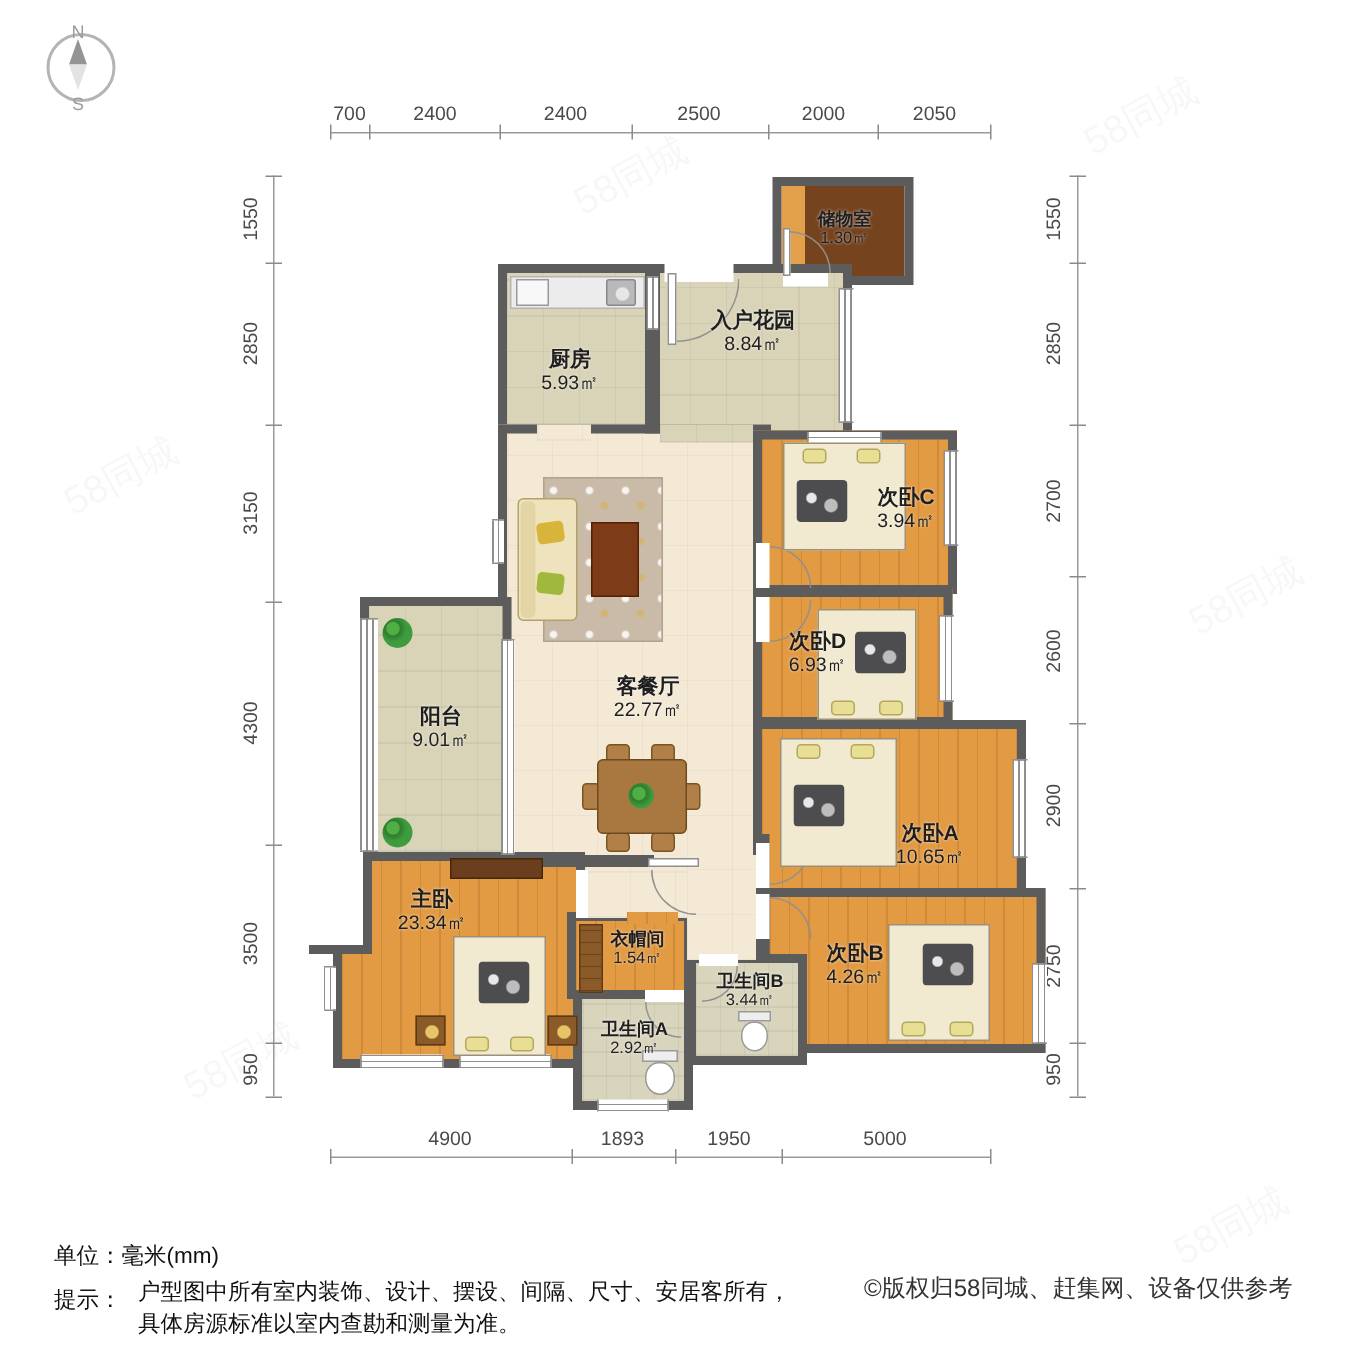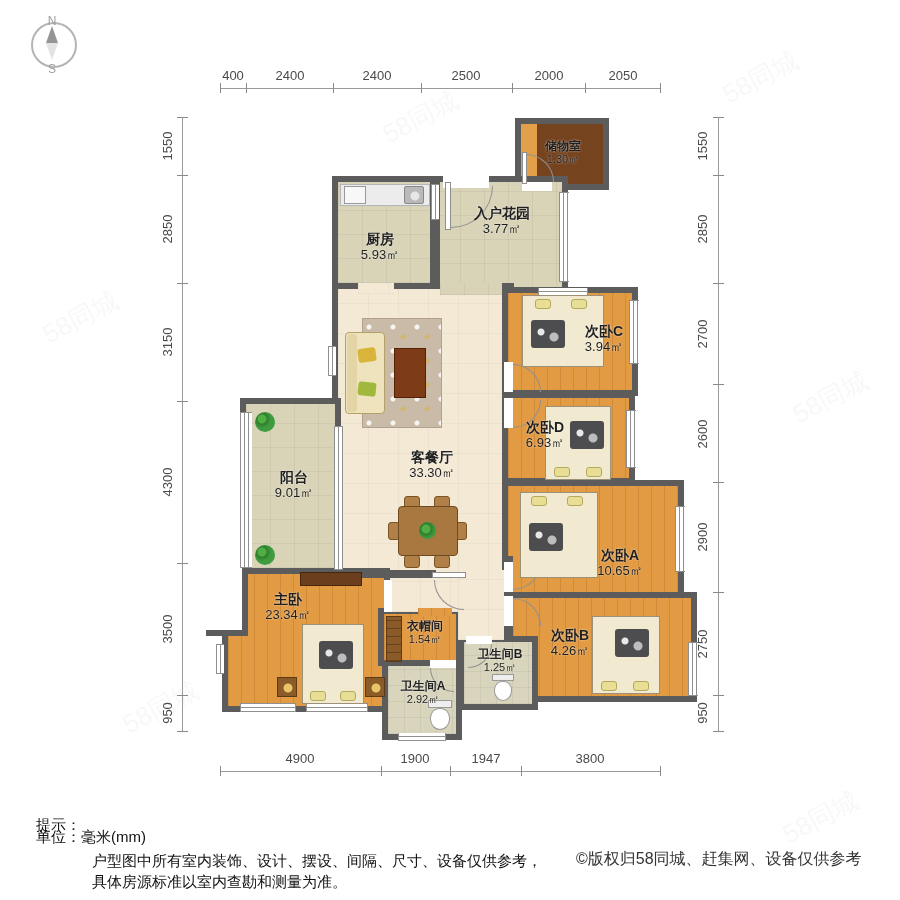--- a/index.html
+++ b/index.html
@@ -100,21 +100,21 @@
 <div class="abs" id="plan" style="left:0;top:0;width:900px;height:900px;">
 
   <div class="dline" style="left:220px;top:88px;width:440px;height:1px;"></div>
   <div class="tick" style="left:220px;top:83px;width:1px;height:10px;"></div>
   <div class="tick" style="left:246px;top:83px;width:1px;height:10px;"></div>
   <div class="tick" style="left:333px;top:83px;width:1px;height:10px;"></div>
   <div class="tick" style="left:421px;top:83px;width:1px;height:10px;"></div>
   <div class="tick" style="left:512px;top:83px;width:1px;height:10px;"></div>
   <div class="tick" style="left:585px;top:83px;width:1px;height:10px;"></div>
   <div class="tick" style="left:660px;top:83px;width:1px;height:10px;"></div>
-  <span class="dim" style="left:233px;top:68px;">400</span>
+  <span class="dim" style="left:233px;top:68px;">700</span>
   <span class="dim" style="left:290px;top:68px;">2400</span>
   <span class="dim" style="left:377px;top:68px;">2400</span>
   <span class="dim" style="left:466px;top:68px;">2500</span>
   <span class="dim" style="left:549px;top:68px;">2000</span>
   <span class="dim" style="left:623px;top:68px;">2050</span>
 
   <div class="dline" style="left:182px;top:117px;width:1px;height:614px;"></div>
   <div class="tick" style="left:177px;top:117px;width:11px;height:1px;"></div>
   <div class="tick" style="left:177px;top:175px;width:11px;height:1px;"></div>
   <div class="tick" style="left:177px;top:283px;width:11px;height:1px;"></div>
@@ -146,23 +146,23 @@
   <span class="dimv" style="left:702px;top:644px;">2750</span>
   <span class="dimv" style="left:702px;top:713px;">950</span>
 
   <div class="dline" style="left:220px;top:771px;width:440px;height:1px;"></div>
   <div class="tick" style="left:220px;top:766px;width:1px;height:10px;"></div>
   <div class="tick" style="left:381px;top:766px;width:1px;height:10px;"></div>
   <div class="tick" style="left:450px;top:766px;width:1px;height:10px;"></div>
   <div class="tick" style="left:521px;top:766px;width:1px;height:10px;"></div>
   <div class="tick" style="left:660px;top:766px;width:1px;height:10px;"></div>
   <span class="dim" style="left:300px;top:751px;">4900</span>
-  <span class="dim" style="left:415px;top:751px;">1900</span>
-  <span class="dim" style="left:486px;top:751px;">1947</span>
-  <span class="dim" style="left:590px;top:751px;">3800</span>
+  <span class="dim" style="left:415px;top:751px;">1893</span>
+  <span class="dim" style="left:486px;top:751px;">1950</span>
+  <span class="dim" style="left:590px;top:751px;">5000</span>
 
   <div class="room floor-storage" style="left:515px;top:118px;width:94px;height:72px;"></div>
   <div class="room floor-tile" style="left:430px;top:176px;width:138px;height:118px;"></div>
   <div class="room floor-tile" style="left:332px;top:176px;width:104px;height:113px;"></div>
   <div class="room floor-cream" style="left:332px;top:283px;width:182px;height:297px;"></div>
   <div class="room floor-tile" style="left:240px;top:398px;width:101px;height:176px;"></div>
   <div class="room floor-wood" style="left:502px;top:287px;width:136px;height:109px;"></div>
   <div class="room floor-wood" style="left:502px;top:392px;width:133px;height:92px;"></div>
   <div class="room floor-wood" style="left:502px;top:480px;width:182px;height:118px;"></div>
   <div class="room floor-wood" style="left:507px;top:592px;width:190px;height:110px;"></div>
@@ -294,29 +294,29 @@
   <div class="toilet" style="left:430px;top:708px;width:20px;height:22px;"></div>
   <div class="ttank" style="left:492px;top:674px;width:22px;height:7px;"></div>
   <div class="toilet" style="left:494px;top:681px;width:18px;height:20px;"></div>
 
   <div class="rlabel small" style="left:563px;top:140px;">
     <div class="rname">储物室</div>
       <div class="rarea">1.30㎡</div>
   </div>
   <div class="rlabel" style="left:502px;top:206px;">
     <div class="rname">入户花园</div>
-      <div class="rarea">3.77㎡</div>
+      <div class="rarea">8.84㎡</div>
   </div>
   <div class="rlabel" style="left:380px;top:232px;">
     <div class="rname">厨房</div>
       <div class="rarea">5.93㎡</div>
   </div>
   <div class="rlabel" style="left:432px;top:450px;">
     <div class="rname">客餐厅</div>
-      <div class="rarea">33.30㎡</div>
+      <div class="rarea">22.77㎡</div>
   </div>
   <div class="rlabel" style="left:294px;top:470px;">
     <div class="rname">阳台</div>
       <div class="rarea">9.01㎡</div>
   </div>
   <div class="rlabel" style="left:604px;top:324px;">
     <div class="rname">次卧C</div>
       <div class="rarea">3.94㎡</div>
   </div>
   <div class="rlabel" style="left:545px;top:420px;">
@@ -334,25 +334,25 @@
   <div class="rlabel" style="left:288px;top:592px;">
     <div class="rname">主卧</div>
       <div class="rarea">23.34㎡</div>
   </div>
   <div class="rlabel small" style="left:425px;top:620px;">
     <div class="rname">衣帽间</div>
       <div class="rarea">1.54㎡</div>
   </div>
   <div class="rlabel small" style="left:500px;top:648px;">
     <div class="rname">卫生间B</div>
-      <div class="rarea">1.25㎡</div>
+      <div class="rarea">3.44㎡</div>
   </div>
   <div class="rlabel small" style="left:423px;top:680px;">
     <div class="rname">卫生间A</div>
       <div class="rarea">2.92㎡</div>
   </div>
 </div>
 
 <div class="foot" style="left:36px;top:828px;">单位：毫米(mm)</div>
-<div class="foot" style="left:36px;top:816px;">提示：</div>
-<div class="foot" style="left:92px;top:852px;">户型图中所有室内装饰、设计、摆设、间隔、尺寸、设备仅供参考，</div>
+<div class="foot" style="left:36px;top:857px;">提示：</div>
+<div class="foot" style="left:92px;top:852px;">户型图中所有室内装饰、设计、摆设、间隔、尺寸、安居客所有，</div>
 <div class="foot" style="left:92px;top:873px;">具体房源标准以室内查勘和测量为准。</div>
 <div class="copyright" style="left:576px;top:849px;">©版权归58同城、赶集网、设备仅供参考</div>
 
 </body></html>

